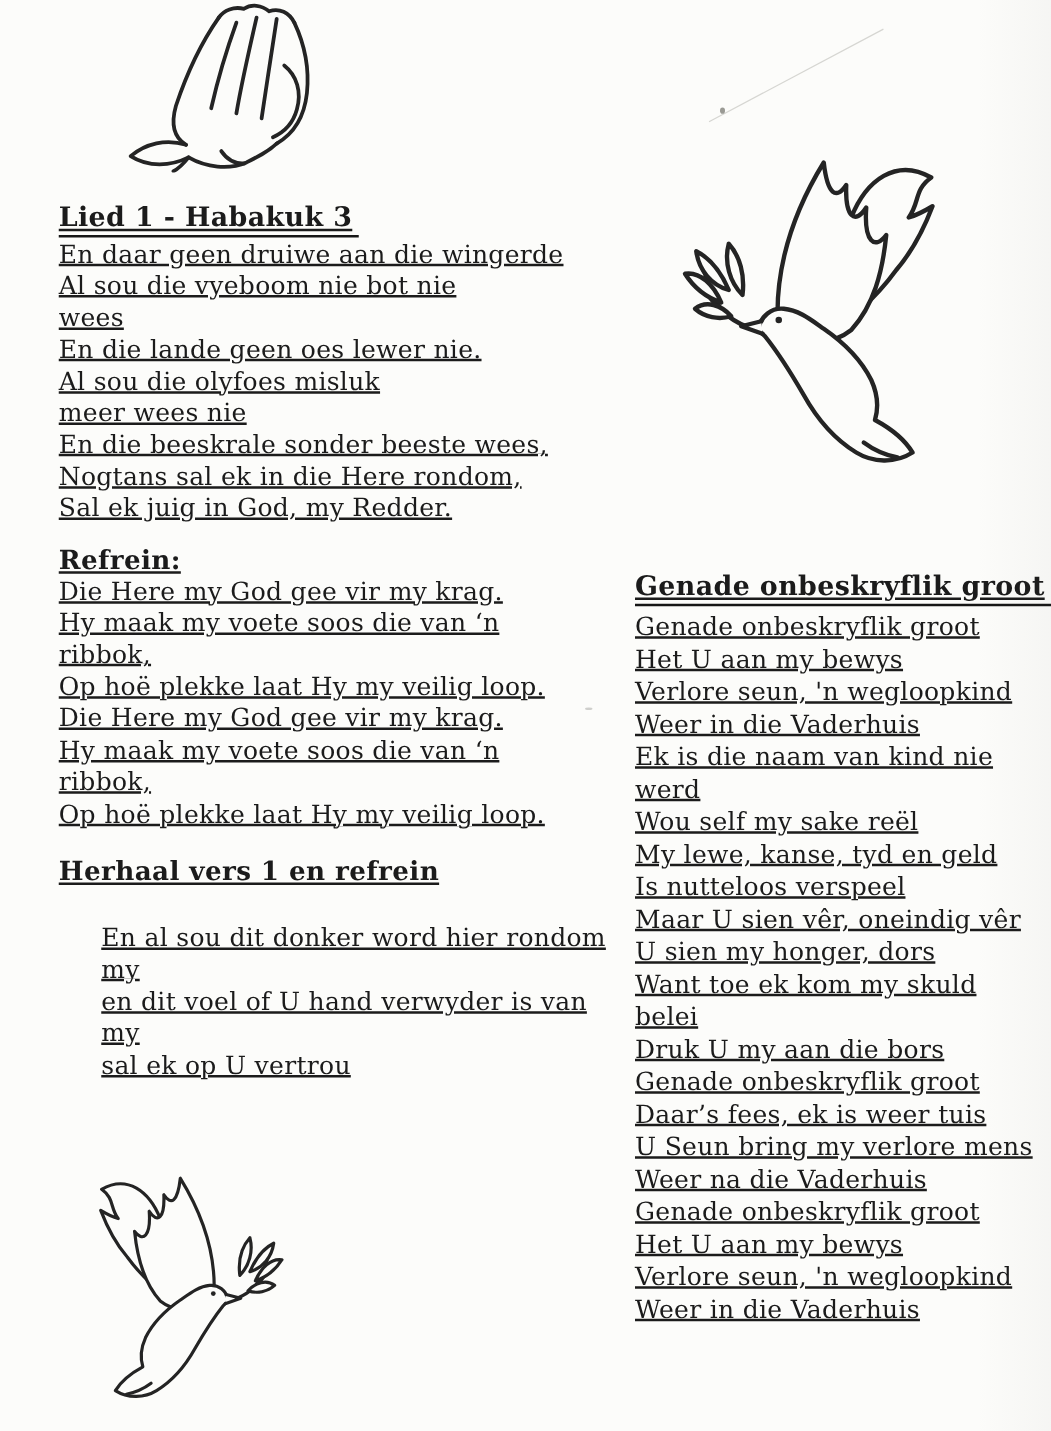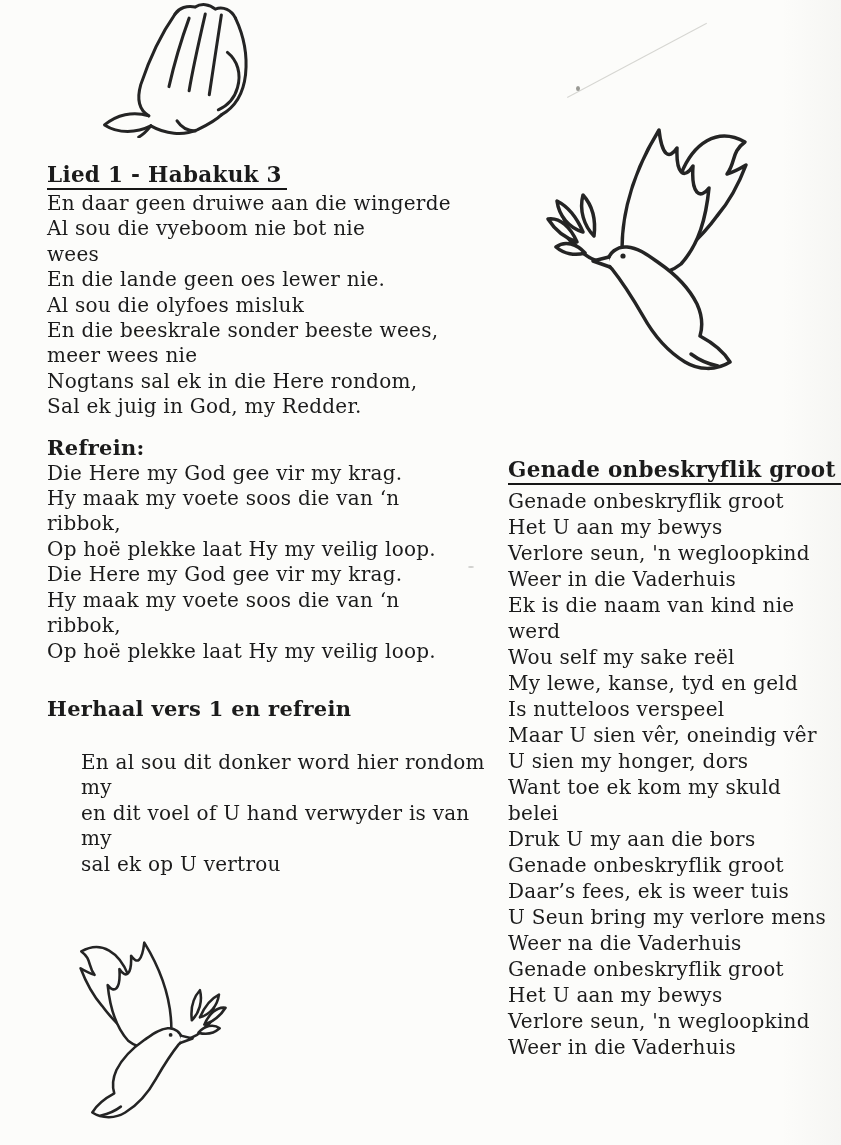--- a/index.html
+++ b/index.html
@@ -10,31 +10,31 @@
     background:#fcfcfa;
     overflow:hidden;
     font-family:"DejaVu Serif","Liberation Serif",serif;
     color:#1b1b1b;
   }
   .page::after{ 
     content:""; position:absolute; top:0; right:0; width:60px; height:100%;
     background:linear-gradient(to right, rgba(0,0,0,0), rgba(90,90,80,0.04));
     pointer-events:none;
   }
-  .col { position:absolute; }
+  .col { position:absolute;text-decoration:underline; }
   .col-left  { left:47px;  top:161px; width:450px; }
   .col-right { left:508px; top:456px; width:345px; }
   .song-title { margin:0; font-size:21.5px; font-weight:bold; letter-spacing:0.3px; line-height:27px; }
   .song-title .u { border-bottom:2.5px solid #161616; padding-right:5px; padding-bottom:1px; }
   .lyrics { margin:0; }
   .col-left  .lyrics .row { font-size:20px; line-height:25.4px; letter-spacing:0.25px; white-space:nowrap; }
   .col-right .lyrics .row { font-size:20px; line-height:26px;   letter-spacing:0.25px; white-space:nowrap; }
   .v1 { margin-top:3px; }
   .refrain-label { margin-top:15px; font-size:21px; font-weight:bold; letter-spacing:0.3px; line-height:26px; }
-  .repeat-note   { margin-top:32px; font-size:21px; font-weight:bold; letter-spacing:0.3px; line-height:26px; }
+  .repeat-note   { margin-top:20px; font-size:21px; font-weight:bold; letter-spacing:0.3px; line-height:26px; }
   .v2 { margin-top:28px;margin-left:34px; }
   .rlines { margin-top:5px; }
   .art { position:absolute; }
   .art svg { display:block; width:100%; height:100%; }
   .line-art { stroke:#242424; fill:none; stroke-linecap:round; stroke-linejoin:round; }
   .fillbg { fill:#fcfcfa; }
   .scan-line {
     position:absolute; left:567px; top:97px; width:158px; height:0;
     border-top:1.5px solid #d6d6d2; transform:rotate(-28deg); transform-origin:0 0;
   }
@@ -122,22 +122,22 @@
 
   <div class="col col-left">
     <h2 class="song-title"><span class="u">Lied 1 - Habakuk 3</span></h2>
 
     <div class="lyrics v1">
         <div class="row">En daar geen druiwe aan die wingerde</div>
         <div class="row">Al sou die vyeboom nie bot nie</div>
         <div class="row">wees</div>
         <div class="row">En die lande geen oes lewer nie.</div>
         <div class="row">Al sou die olyfoes misluk</div>
+        <div class="row">meer wees nie</div>
         <div class="row">En die beeskrale sonder beeste wees,</div>
-        <div class="row">meer wees nie</div>
         <div class="row">Nogtans sal ek in die Here rondom,</div>
         <div class="row">Sal ek juig in God, my Redder.</div>
       </div>
 
     <div class="refrain-label">Refrein:</div>
 
     <div class="lyrics">
         <div class="row">Die Here my God gee vir my krag.</div>
         <div class="row">Hy maak my voete soos die van ‘n</div>
         <div class="row">ribbok,</div>

